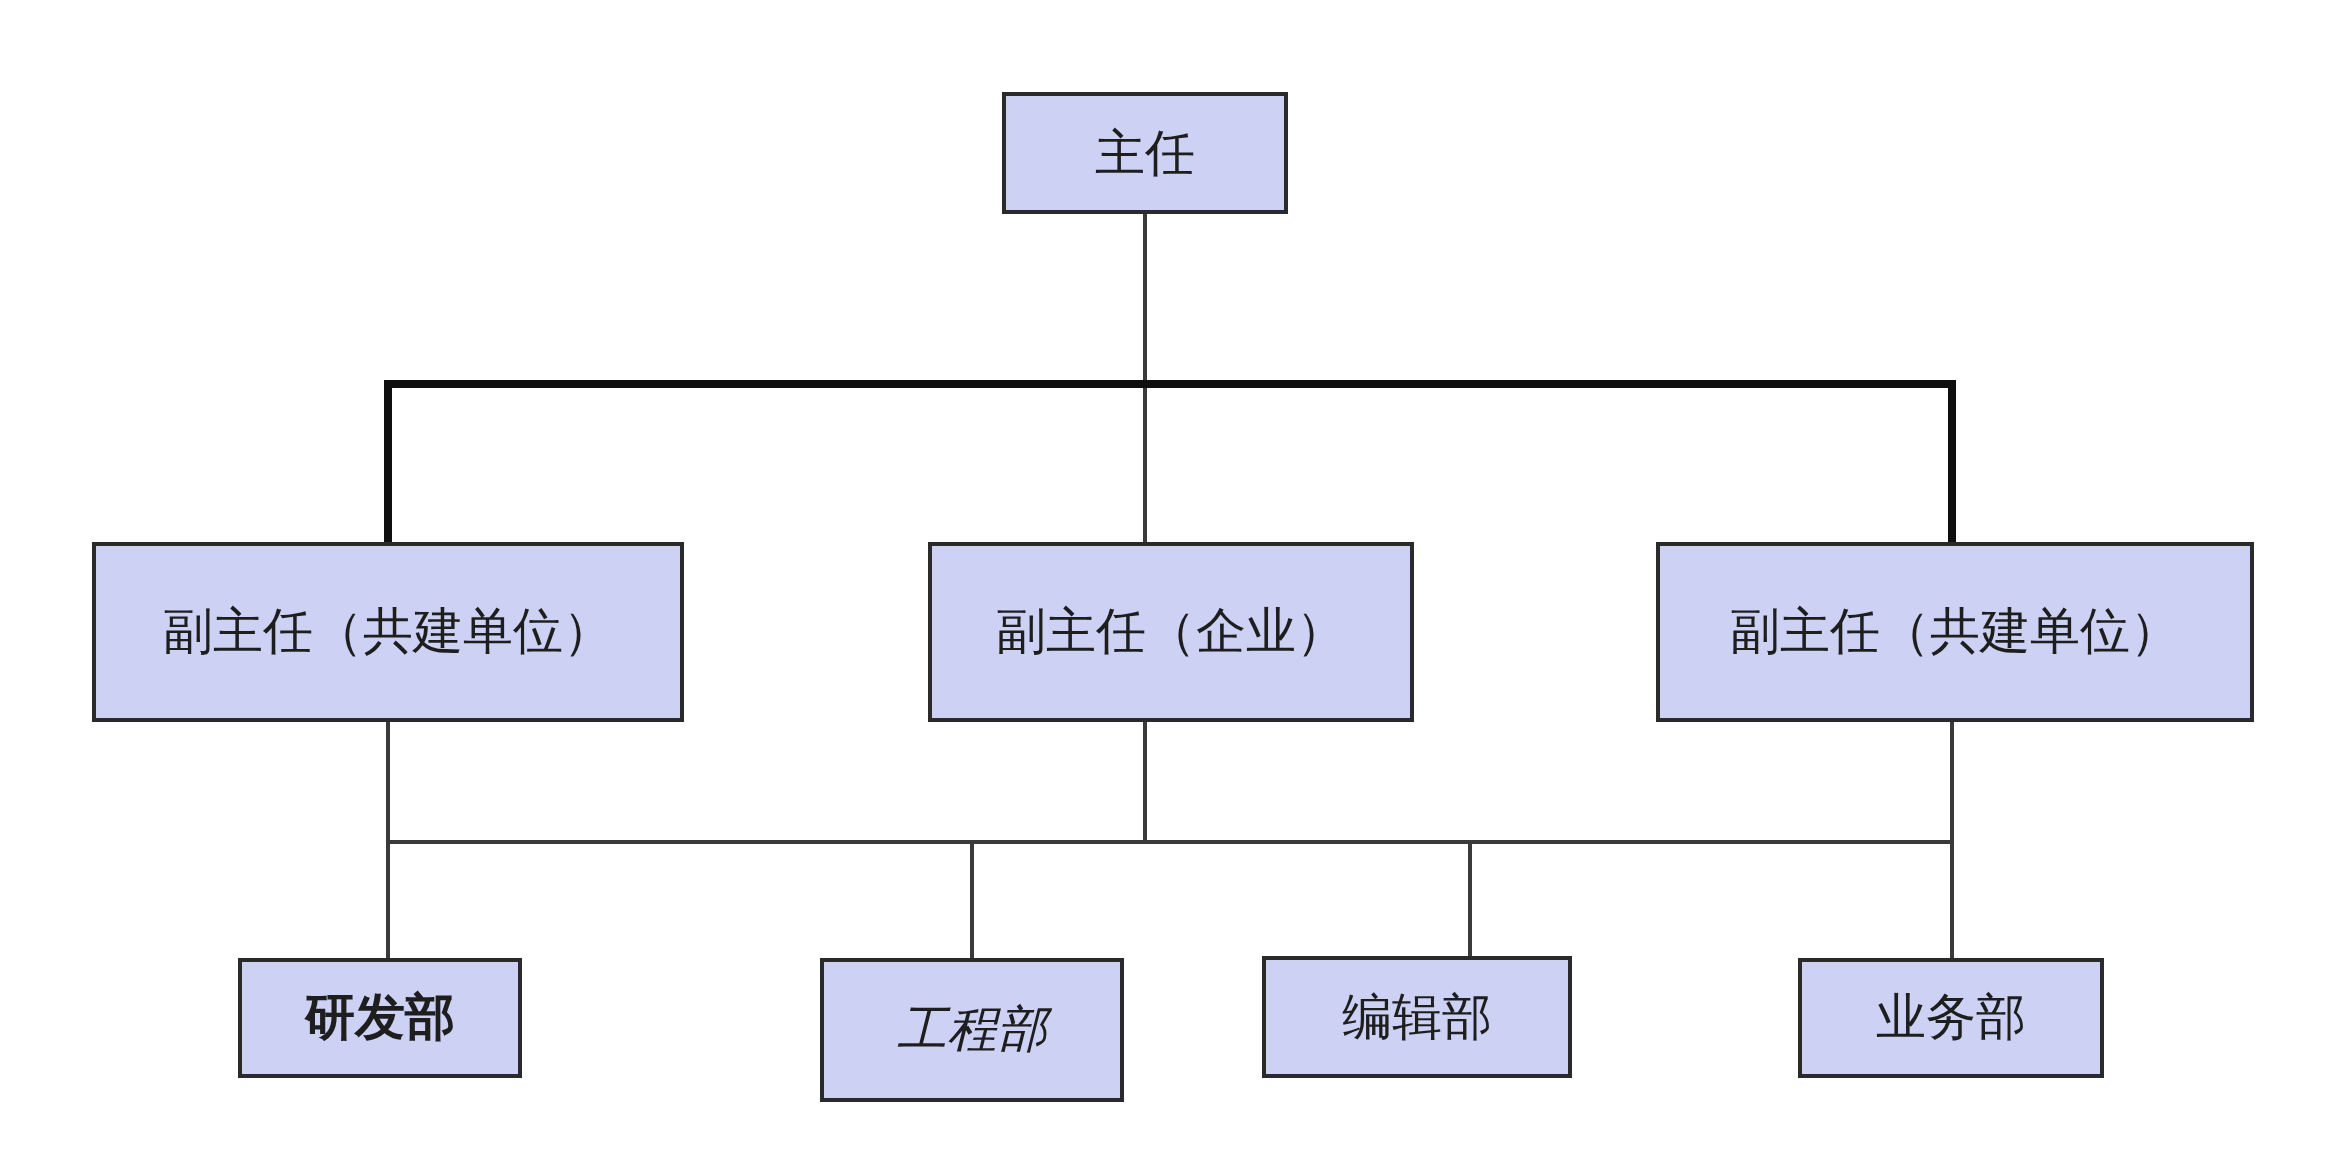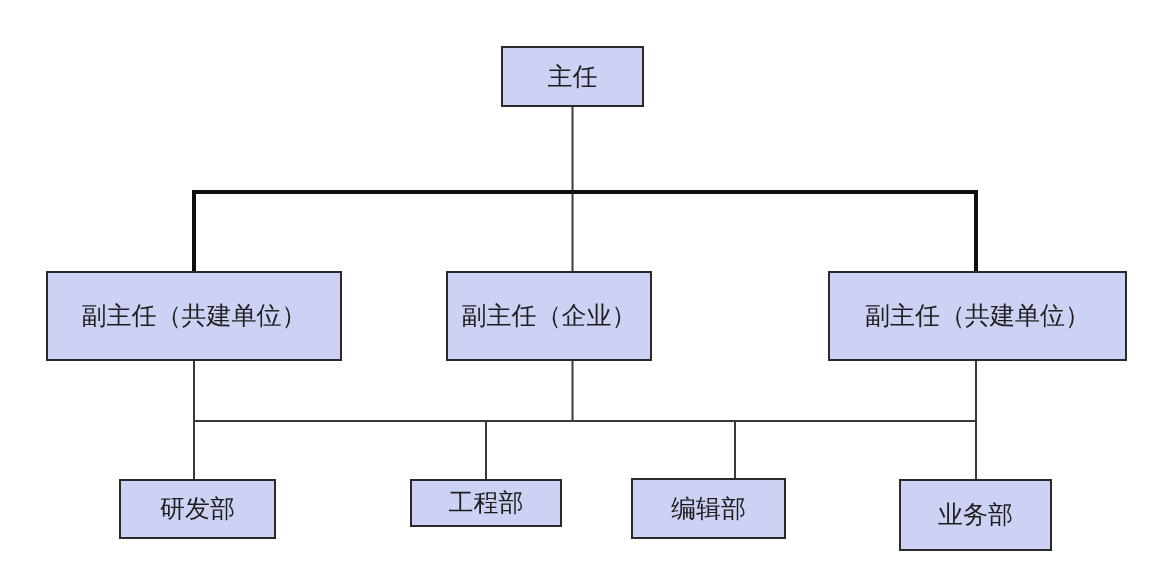--- a/index.html
+++ b/index.html
@@ -44,26 +44,26 @@
     justify-content: center;
     color: var(--text, #1e1e1e);
     font-size: 25px;
     line-height: 1.2;
     white-space: nowrap;
     text-align: center;
   }
   
   .n-director { left: 501px; top: 46px;  width: 143px; height: 61px; }
   .n-dep-l    { left: 46px;  top: 271px; width: 296px; height: 90px; }
-  .n-dep-c    { left: 446px; top: 271px; width: 206px; height: 90px; }
+  .n-dep-c    { left: 464px; top: 271px; width: 243px; height: 90px; }
   .n-dep-r    { left: 828px; top: 271px; width: 299px; height: 90px; }
-  .n-rd       { left: 119px; top: 479px; width: 157px; height: 60px; }
-  .n-eng      { left: 410px; top: 479px; width: 152px; height: 48px; }
+  .n-rd       { left: 119px; top: 479px; width: 142px; height: 60px; font-weight: bold; }
+  .n-eng      { left: 410px; top: 479px; width: 152px; height: 72px; font-style: italic; }
   .n-edit     { left: 631px; top: 478px; width: 155px; height: 61px; }
-  .n-biz      { left: 899px; top: 479px; width: 153px; height: 72px; }
+  .n-biz      { left: 899px; top: 479px; width: 153px; height: 60px; }
 </style>
 </head>
 <body>
 
 <div class="canvas">
 
   <svg class="connectors" viewBox="0 0 1166 587" xmlns="http://www.w3.org/2000/svg">
 
     <line class="thin" x1="572.5" y1="107" x2="572.5" y2="272"></line>
 

